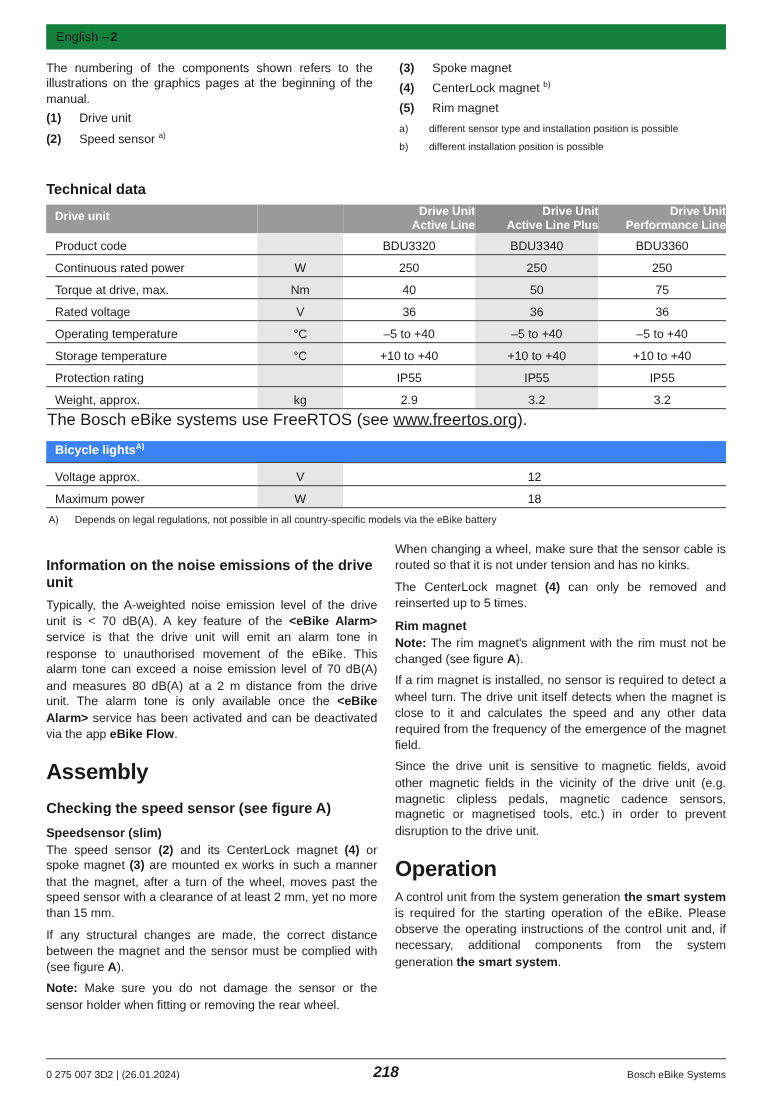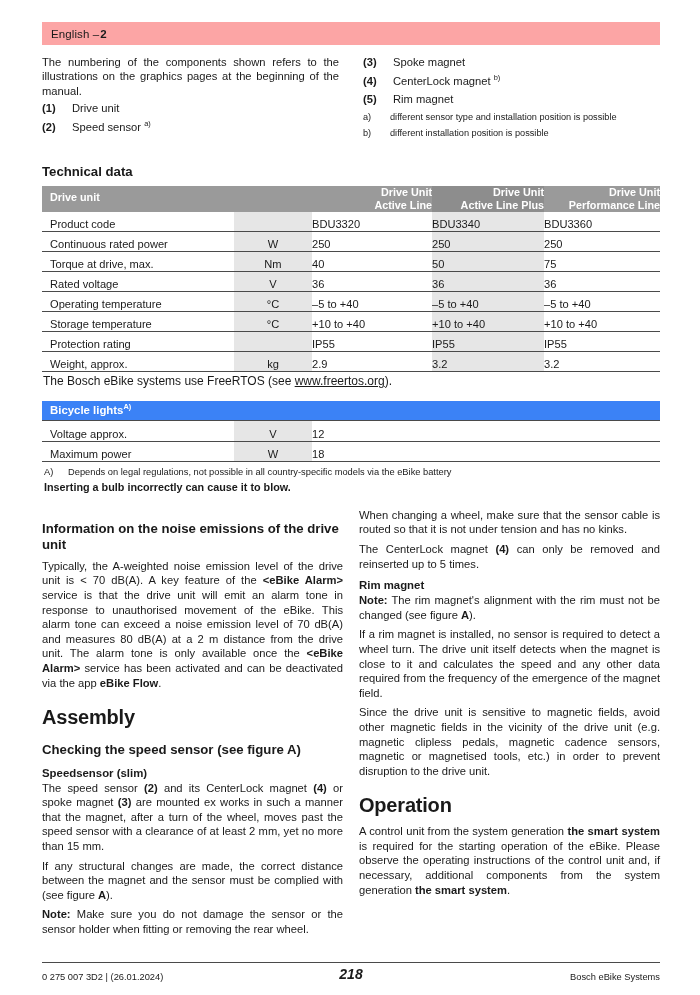--- a/index.html
+++ b/index.html
@@ -18,21 +18,21 @@
     left: 42px;
     top: 0;
     width: 618px;
     height: 995px;
   }
 
   
   .runhead {
     margin-top: 22px;
     height: 23px;
-    background: #fca5a5;
+    background: #15803d;
     display: flex;
     align-items: center;
     padding-left: 9px;
     font-size: 11.5px;
     letter-spacing: .1px;
   }
   .runhead b { font-weight: bold; margin-left: 1px;}
 
   
   .intro {
@@ -112,30 +112,30 @@
   .thead-row th.first {
     text-align: left;
     padding-left: 8px;
     vertical-align: top;
     padding-top: 5px;
   }
   .thead-row th.shaded { background: #8d8d8d; }
   .trow td {
     border-bottom: 1.1px solid #4a4a4a;
     padding: 4px 6px 4px 6px;
-    text-align: left;
+    text-align: center;
     font-size: 11.1px;
     line-height: 14px;
     height: 20px;
   }
   .trow td.lab { text-align: left; padding-left: 8px; }
   .trow td.unit { text-align: center; }
   .shadecol { background: #e6e6e6; }
   .tbl-note {
-    font-size: 12px;
+    font-size: 15px;
     line-height: 13px;
     margin: 3px 0 0 1px;
   }
   .tbl-note u { text-decoration: underline; }
   .subhead-bar {
     background: #3b82f6;
     color: #ffffff;
     font-weight: bold;
     font-size: 11.4px;
     padding: 3px 8px 4px 8px;
@@ -345,21 +345,20 @@
       <td class="lab">Maximum power</td>
       <td class="unit shadecol">W</td>
       <td>18</td>
     </tr>
   </tbody>
     </table>
   <div class="fn-a">
     <span class="k">A)</span>
     <span>Depends on legal regulations, not possible in all country-specific models via the eBike battery</span>
   </div>
-  <div class="warn-line">Inserting a bulb incorrectly can cause it to blow.</div>
 
   <div class="cols">
 
     <div class="col">
       <div class="h2">Information on the noise emissions of the drive unit</div>
       <p><span>Typically, the A-weighted noise emission level of the drive unit is &lt; 70 dB(A). A key feature of the </span><b>&lt;eBike Alarm&gt;</b><span> service is that the drive unit will emit an alarm tone in response to unauthorised movement of the eBike. This alarm tone can exceed a noise emission level of 70 dB(A) and measures 80 dB(A) at a 2 m distance from the drive unit. The alarm tone is only available once the </span><b>&lt;eBike Alarm&gt;</b><span> service has been activated and can be deactivated via the app </span><b>eBike Flow</b><span>.</span></p>
 
       <div class="h1">Assembly</div>
       <div class="h2">Checking the speed sensor (see figure A)</div>
       <div class="h3">Speedsensor (slim)</div>

